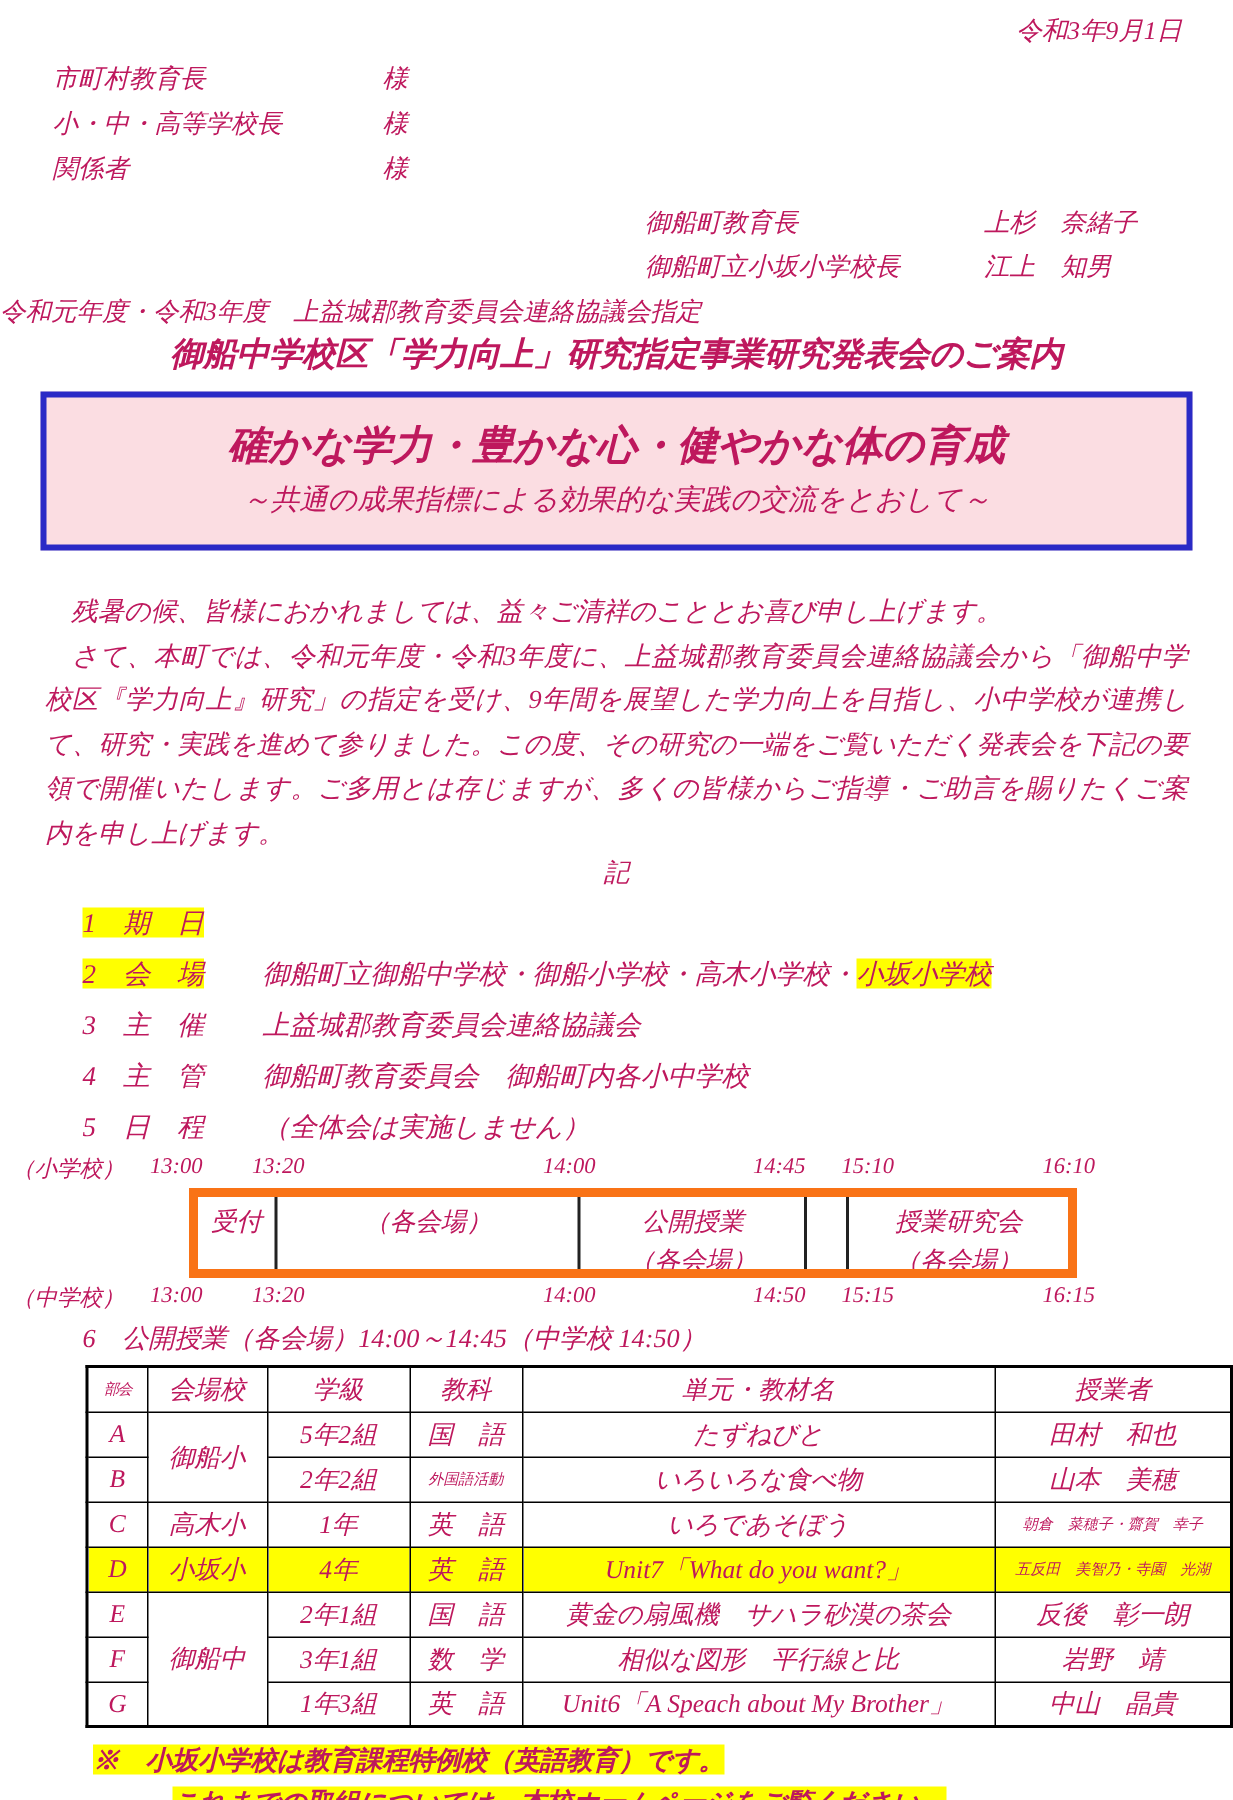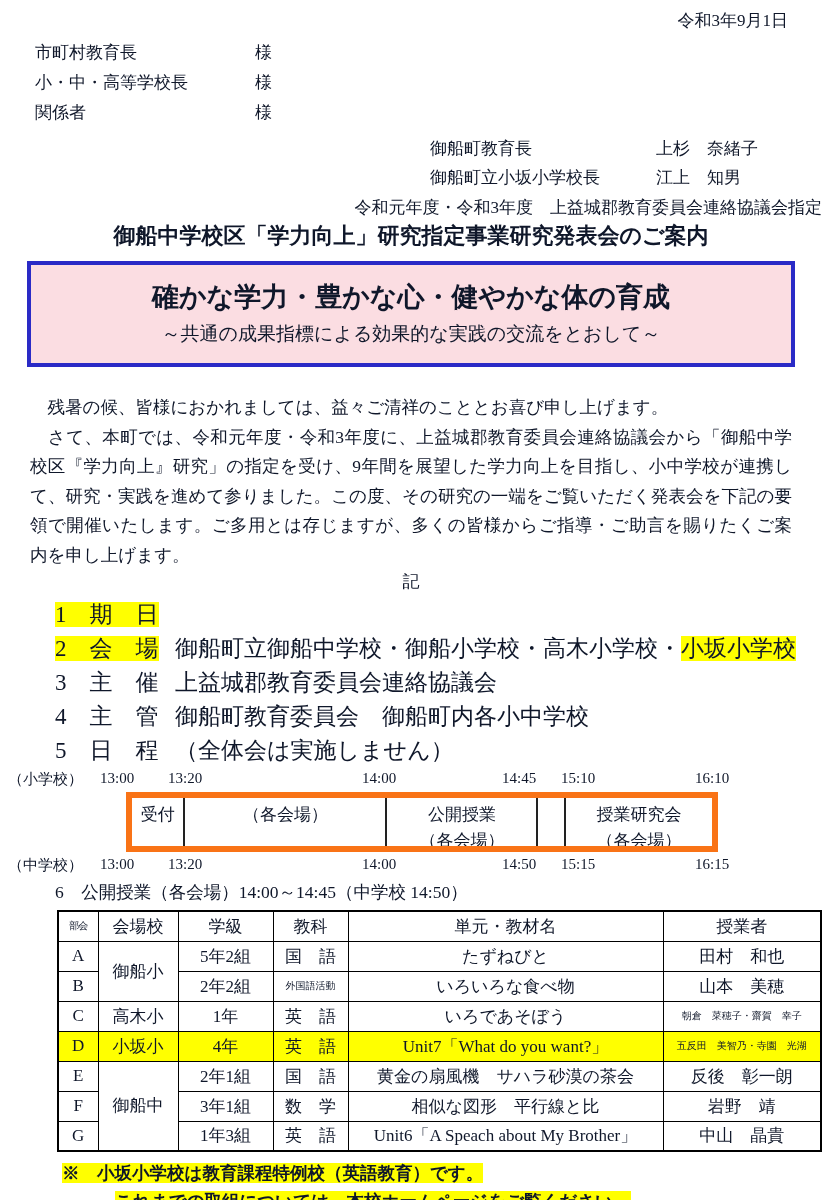--- a/index.html
+++ b/index.html
@@ -2,56 +2,57 @@
 <html><head>
 <meta charset="utf-8">
 <style>
   * { margin: 0; padding: 0; box-sizing: border-box; }
   html, body { background: #fff; }
   .page {
     position: relative;
     width: 822px; height: 1200px;
     margin: 0 auto;
     background: #fff;
-    color: #0f172a;
+    color: #be185d;
     font-family: "Liberation Serif", "DejaVu Serif", serif;
     font-size: 17px;
     overflow: hidden;
+    font-style: italic;
   }
   .hl { background: #ffff00; }
 
   .date-line { text-align: right; padding: 10px 34px 0 0; line-height: 22px; }
 
   .recipients { margin: 6px 0 0 35px; }
   .recipient-row { display: flex; line-height: 30px; }
   .recipient-name { width: 220px; }
 
   .senders { margin: 6px 0 0 430px; }
   .sender-row { display: flex; line-height: 29px; }
   .sender-title { width: 226px; }
 
-  .designation-line { text-align: right; margin-top: 4px; line-height: 23px; }
+  .designation-line { text-align: left; margin-top: 4px; line-height: 23px; }
   .main-title { text-align: center; font-weight: bold; font-size: 22px; line-height: 30px; margin-top: 2px; }
 
   .banner {
     margin: 10px 27px 0 27px;
     border: 4px solid #2a2ac6;
     background: #fbdde2;
     text-align: center;
     padding: 15px 4px 16px 4px;
   }
   .banner-title { font-weight: bold; font-size: 27px; line-height: 34px; }
   .banner-subtitle { font-size: 19px; line-height: 26px; margin-top: 7px; }
 
   .body-text { margin: 26px 30px 0 30px; text-align: justify; }
   .body-text p { line-height: 29.5px; font-size: 17.5px; }
   .ki-mark { text-align: center; line-height: 24px; }
 
   .items { margin: 2px 0 0 55px; }
-  .item-row { display: flex; line-height: 26px; margin-top: 8px; font-size: 23px; }
+  .item-row { display: flex; line-height: 26px; margin-top: 8px; font-size: 18px; }
   .item-label { width: 120px; flex: 0 0 120px; }
   .item-content { flex: 1; }
 
   .schedule { position: relative; height: 106px; margin-top: 6px; font-size: 15px; }
   .t-row { position: absolute; left: 0; width: 822px; height: 20px; }
   .t-row span { position: absolute; white-space: nowrap; }
   .t-label { left: 8px; }
   .t0 { left: 100px; } .t1 { left: 168px; } .t2 { left: 362px; }
   .t3 { left: 502px; } .t4 { left: 561px; } .t5 { left: 695px; }
   .t-elem { top: 0; }

